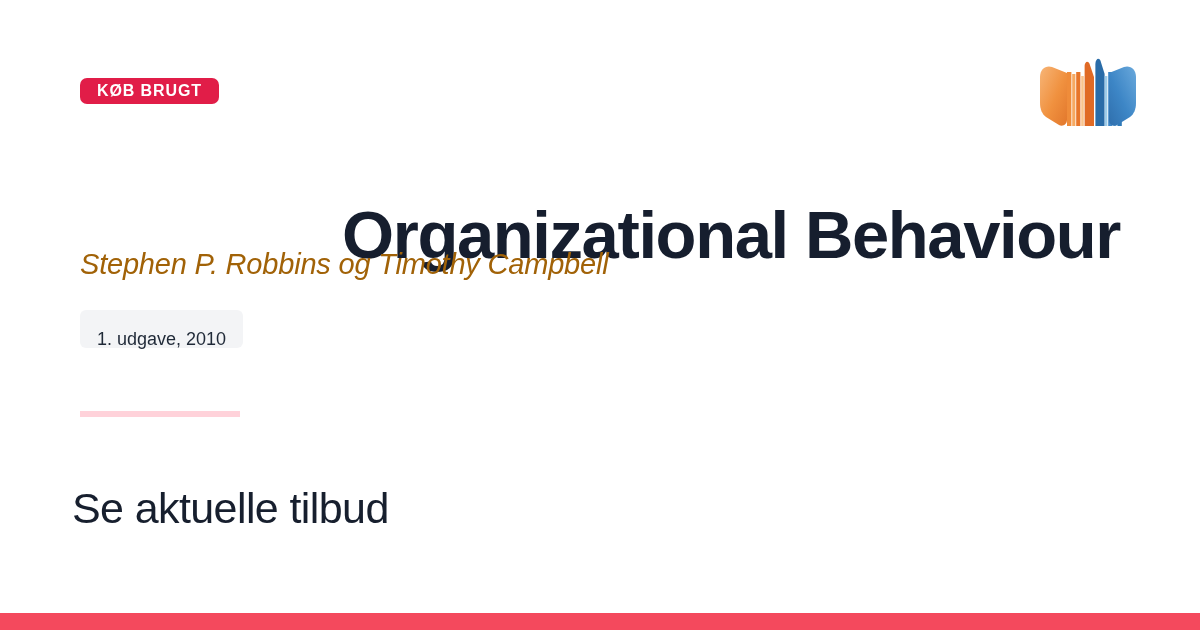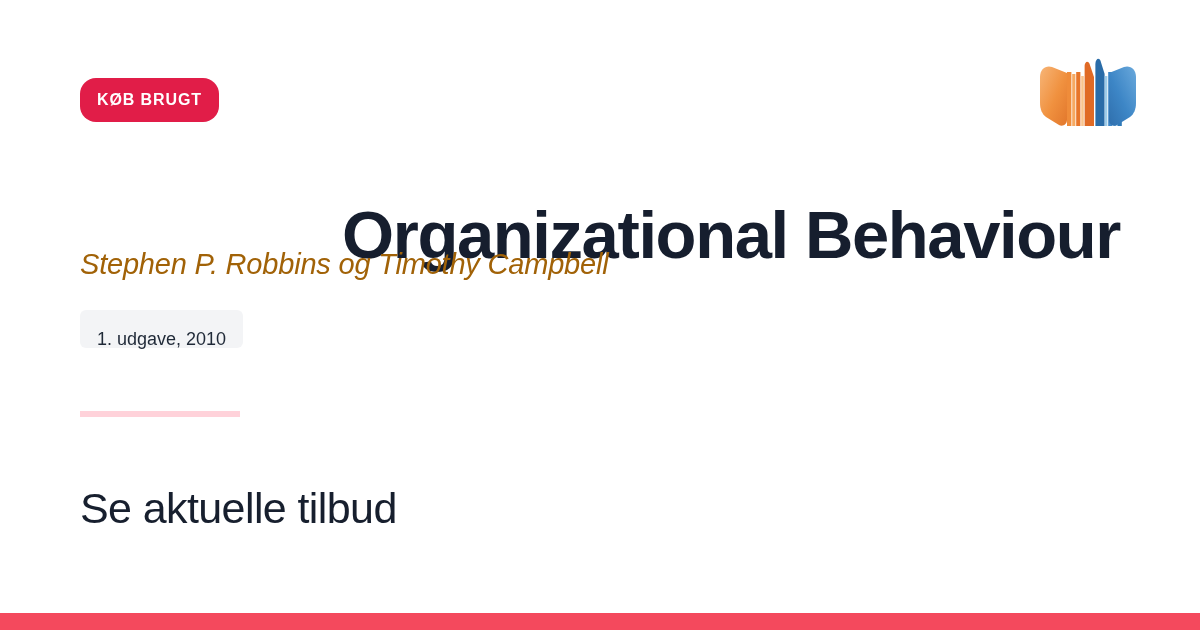--- a/index.html
+++ b/index.html
@@ -19,25 +19,25 @@
     position: absolute;
     inset: 0;
     background: #ffffff;
   }
 
   
   .badge {
     position: absolute;
     left: 80px;
     top: 78px;
-    height: 44px;
+    height: 26px;
     padding: 0 17px;
     display: flex;
     align-items: center;
-    border-radius: 16px;
+    border-radius: 7px;
     background: #e11d48;
     color: #ffffff;
     font-size: 16px;
     font-weight: bold;
     letter-spacing: 0.9px;
     line-height: 1;
     box-sizing: border-box;
   }
 
   
@@ -105,21 +105,21 @@
     width: 160px;
     height: 6px;
     background: #ffd2da;
     border: none;
     margin: 0;
   }
 
   
   .cta {
     position: absolute;
-    left: 80px;
+    left: 72px;
     top: 482px;
     font-size: 43px;
     font-weight: normal;
     color: #171f2e;
     letter-spacing: -0.6px;
     line-height: 1.25;
     white-space: nowrap;
   }
 
   

